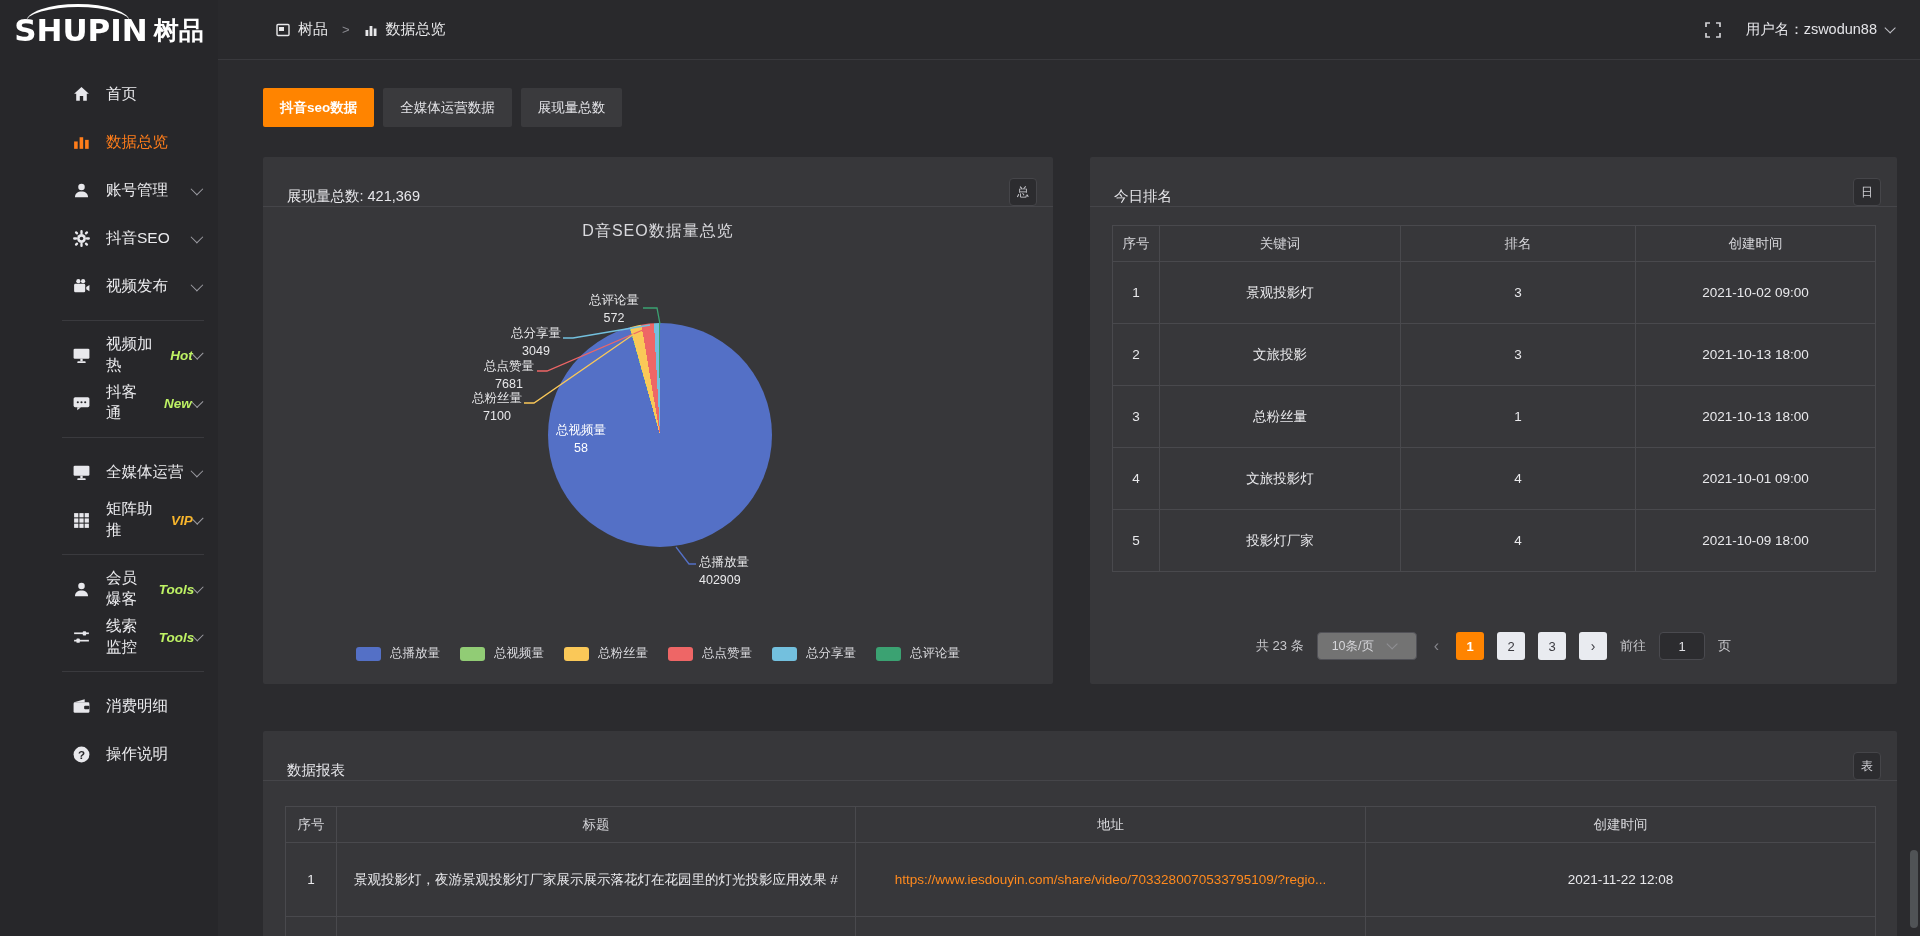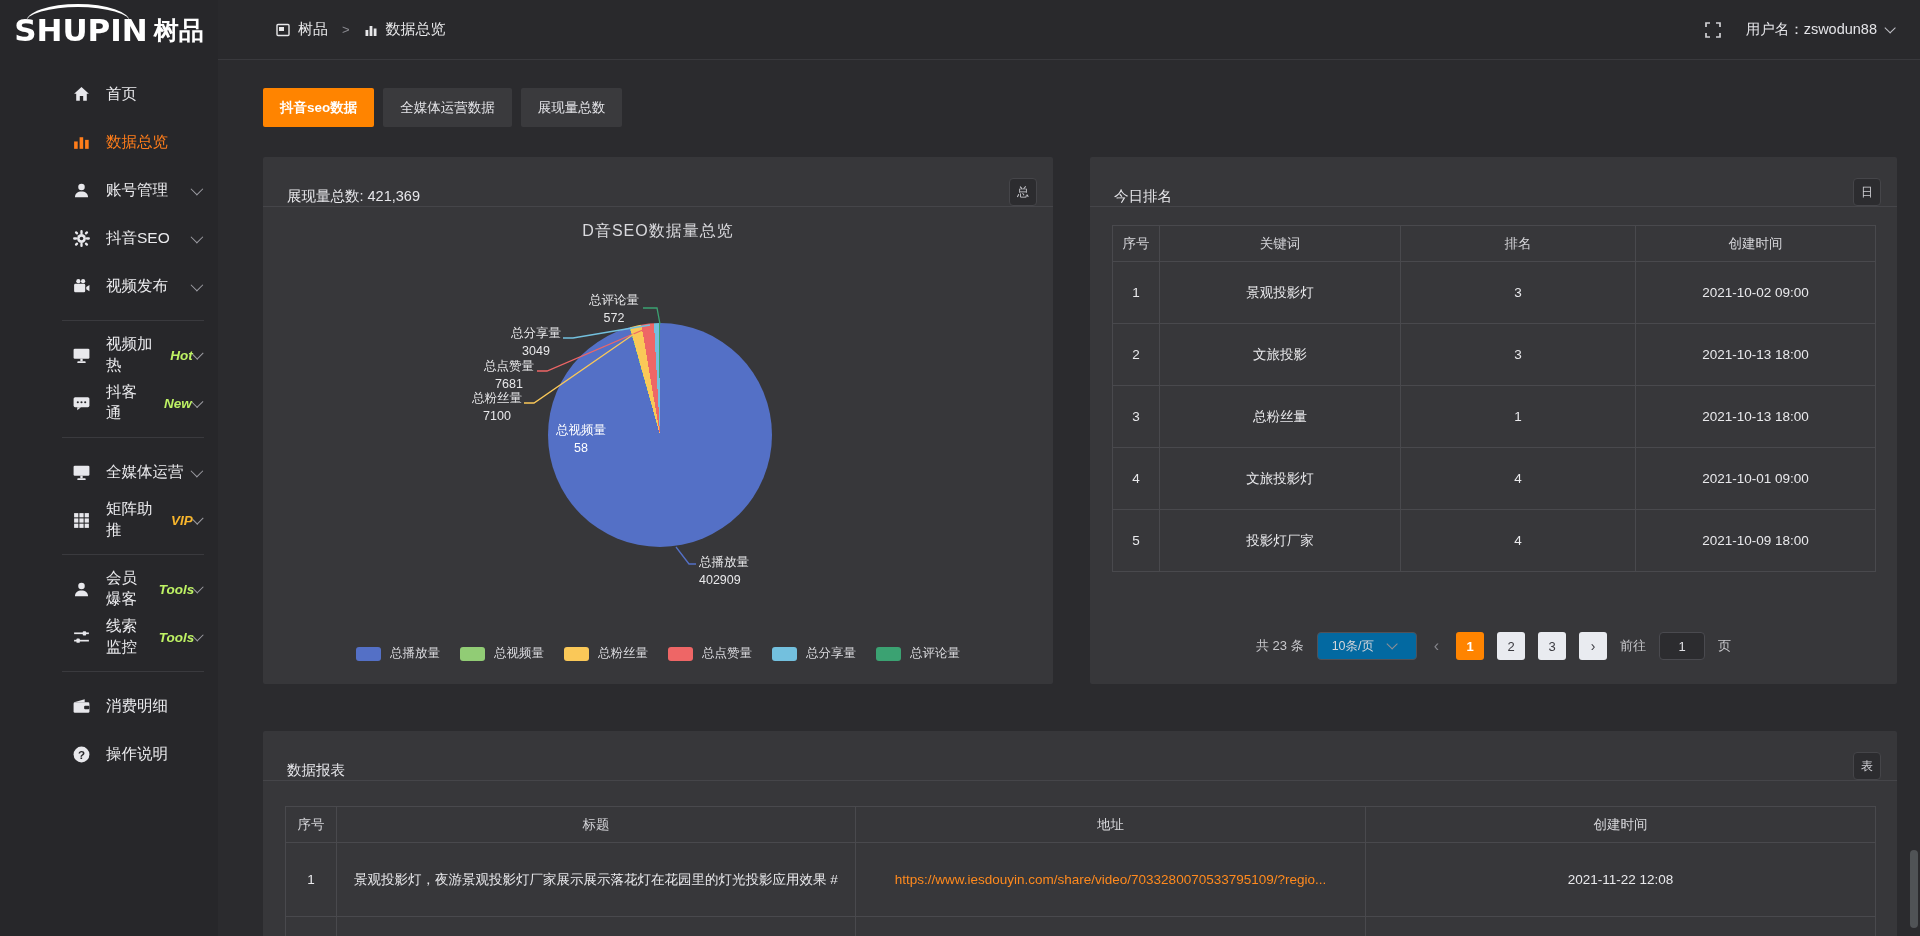--- a/index.html
+++ b/index.html
@@ -80,21 +80,21 @@
   table { border-collapse:collapse; }
   .rank-table { position:absolute; left:22px; top:68px; width:763px; table-layout:fixed; }
   .rank-table th, .rank-table td { border:1px solid #49494d; text-align:center; }
   .rank-table th { height:36px; font-size:13.5px; color:#d6d6da; font-weight:400; }
   .rank-table td { height:62px; font-size:13.5px; color:#e9e9ec; }
   .rt-c0{width:47px;} .rt-c1{width:241px;} .rt-c2{width:235px;} .rt-c3{width:240px;}
 
   .pagination { position:absolute; left:0; bottom:24px; width:100%; display:flex; align-items:center;
     justify-content:center; gap:13px; }
   .pg-total { font-size:13px; color:#c8c8cc; }
-  .pg-select { height:28px; min-width:100px; padding:0 10px 0 14px; background:#0369a1; border:1px solid #515157;
+  .pg-select { height:28px; min-width:100px; padding:0 10px 0 14px; background:#737373; border:1px solid #515157;
     border-radius:4px; display:flex; align-items:center; gap:12px; font-size:12.5px; color:#d6d6da; cursor:pointer; }
   .pg-select .u-chevron { border-color:#909095; }
   .pg-prev { color:#85858b; font-size:16px; padding:0 4px; cursor:pointer; }
   .pg-page { min-width:28px; height:28px; border-radius:3px; background:#e9ebf0; color:#3a3a40;
     font-size:13px; display:flex; align-items:center; justify-content:center; cursor:pointer; }
   .pg-page.active { background:#ff8400; color:#fff; font-weight:700; }
   .pg-next { font-size:14px; }
   .pg-goto { font-size:13px; color:#c8c8cc; }
   .pg-input { width:46px; height:28px; background:#2c2c2f; border:1px solid #4a4a4f; border-radius:4px;
     color:#e0e0e4; font-size:13px; text-align:center; outline:none; font-family:inherit; }

